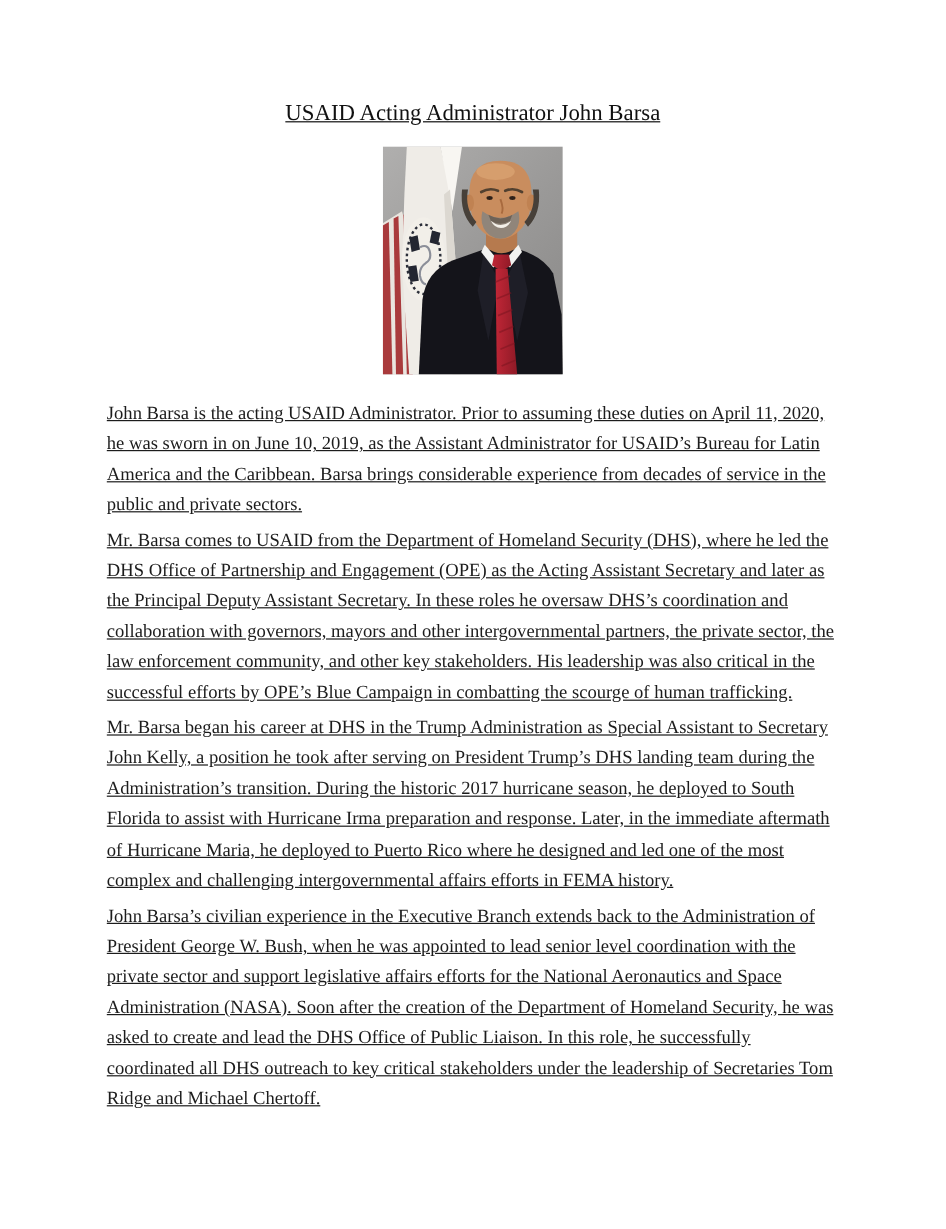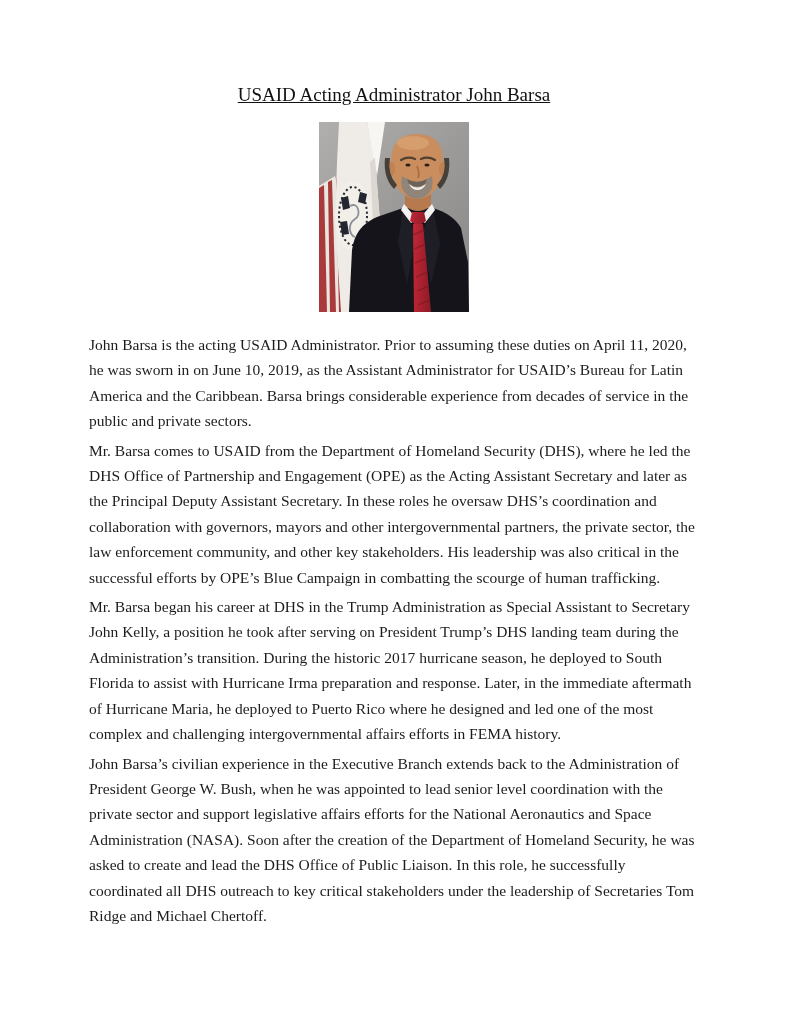--- a/index.html
+++ b/index.html
@@ -43,20 +43,21 @@
     position: absolute;
     left: 89px;
     top: 332px;
     width: 613px;
     font-size: 15.5px;
     line-height: 25.4px;
     text-align: left;
   }
   .bio p {
     margin: 0 0 4px 0;
+    text-decoration: underline;
   }
 </style>
 </head>
 <body>
 
 <div class="page">
 
   <h1 class="doc-title">USAID Acting Administrator John Barsa</h1>
 
   <figure class="portrait" role="img" aria-label="Portrait of John Barsa in a dark suit with a red tie, standing in front of the U.S. flag and the white USAID flag with seal">

